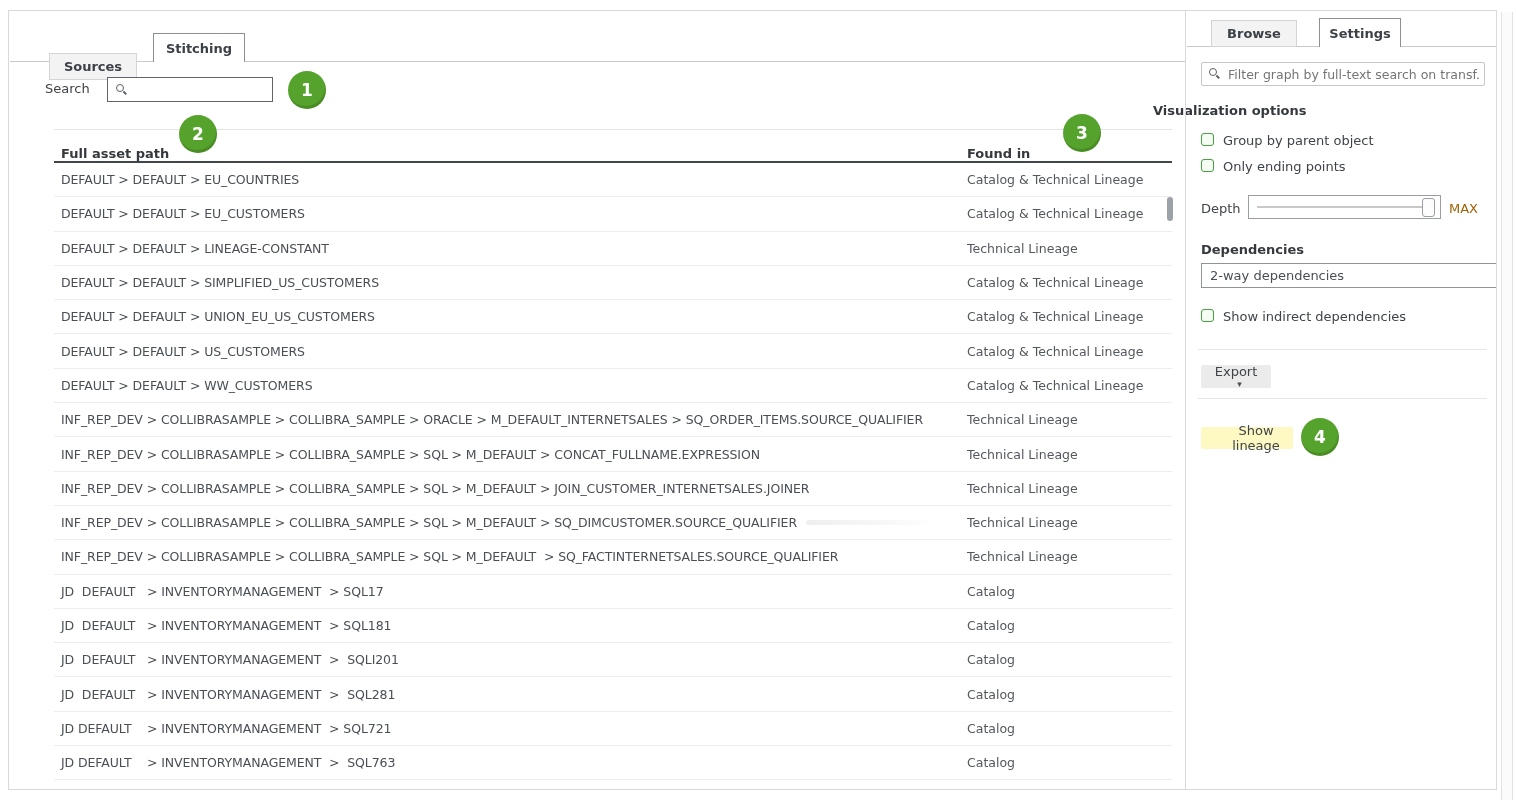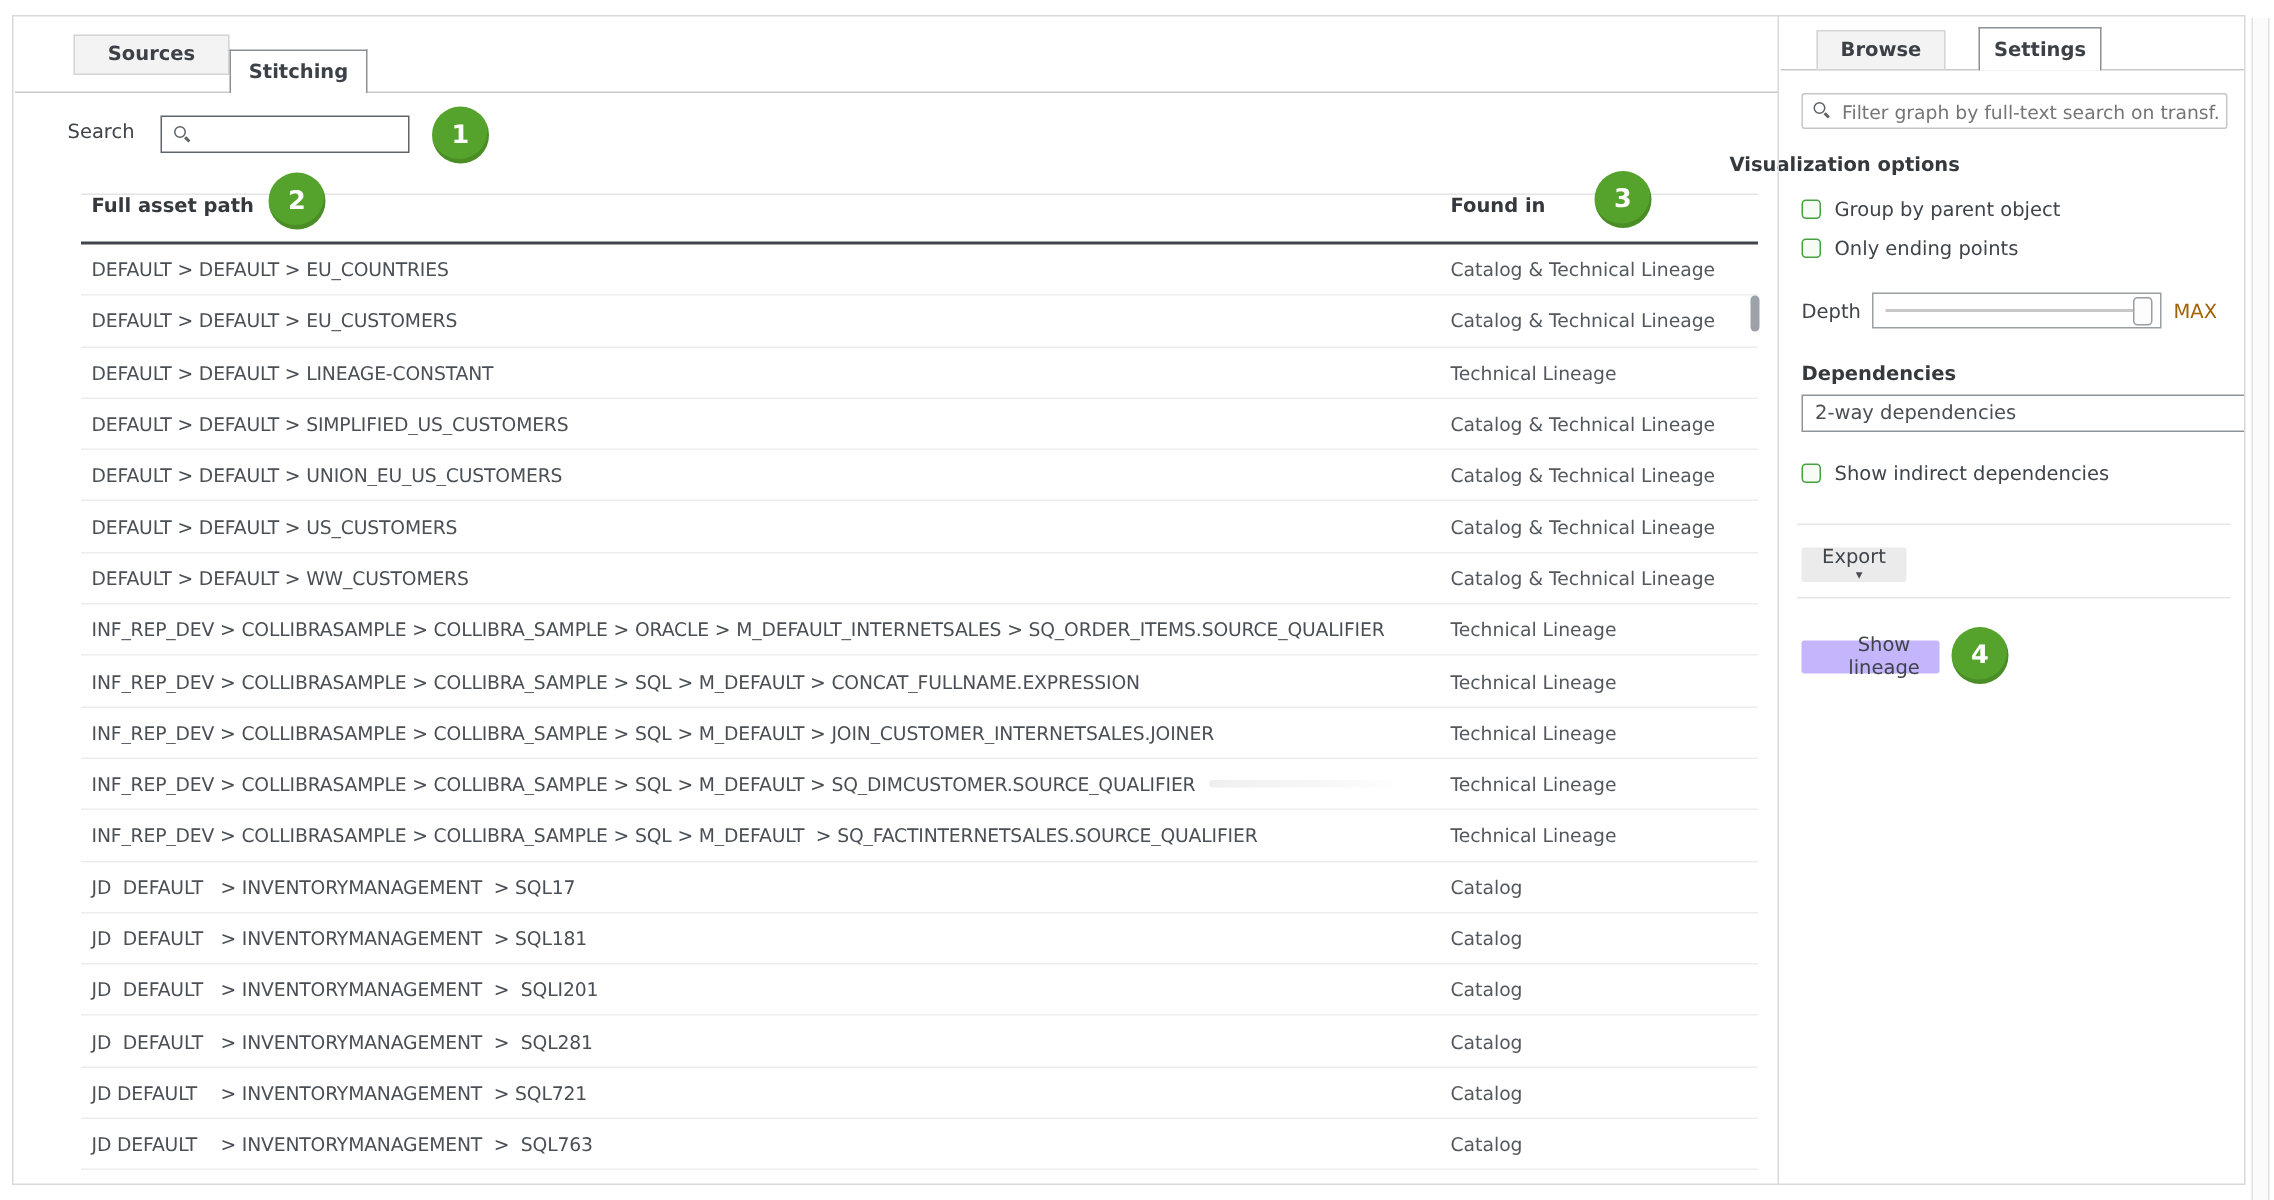--- a/index.html
+++ b/index.html
@@ -17,21 +17,21 @@
   .lbl{font-size:13px;color:#3e4348;}
   .searchbox{box-sizing:border-box;border:1px solid #60656b;background:#fff;display:flex;align-items:center;padding-left:8px;}
   .mag{position:relative;width:12px;height:12px;display:inline-block;flex:none;}
   .mag::before{content:'';position:absolute;width:6px;height:6px;border:1.4px solid #5c6166;border-radius:50%;left:0;top:0;}
   .mag::after{content:'';position:absolute;width:4px;height:1.5px;background:#5c6166;transform:rotate(45deg);left:6.5px;top:8px;}
   .searchbox input{border:none;outline:none;flex:1;min-width:0;font-size:12.5px;color:#3e4348;background:transparent;margin-left:5px;
        font-family:"DejaVu Sans","Liberation Sans",sans-serif;}
   .searchbox input::placeholder{color:#8a8f94;}
   
   #thead{left:45px;top:118px;width:1118px;height:34px;border-top:1px solid #e4e4e4;border-bottom:2px solid #41464c;
-       display:flex;align-items:flex-start;box-sizing:border-box;}
+       display:flex;align-items:flex-end;box-sizing:border-box;}
   .hcell{font-size:13px;font-weight:bold;color:#35393e;}
   #tbody{left:45px;top:152px;width:1118px;}
   .trow{height:34.3px;border-bottom:1px solid #ededed;display:flex;align-items:center;box-sizing:border-box;}
   .tpath{flex:1;padding-left:7px;font-size:12.5px;color:#4a4f55;letter-spacing:-0.1px;white-space:pre;overflow:hidden;display:flex;align-items:center;}
   .tfound{width:205px;flex:none;font-size:12.5px;color:#53585e;white-space:nowrap;}
   .shimmer{display:inline-block;width:128px;height:5px;margin-left:9px;border-radius:3px;
        background:linear-gradient(90deg,#efefef,#f7f7f7 60%,rgba(255,255,255,0));}
   
   .thumb{background:#9da2a8;border-radius:3px;}
   #right-scroll-track{left:1501px;top:12px;width:10px;height:788px;background:#fbfbfb;
@@ -46,36 +46,36 @@
   .sliderbox{box-sizing:border-box;border:1px solid #999ea3;background:#fff;}
   .slidertrack{position:absolute;left:8px;top:10px;right:18px;height:2px;background:#c8c8c8;}
   .sliderthumb{position:absolute;width:13px;height:19px;background:#fdfdfd;border:1px solid #999ea3;border-radius:3px;box-sizing:border-box;cursor:pointer;}
   .selectbox{box-sizing:border-box;border:1px solid #8f9499;background:#fff;display:flex;align-items:center;
        padding:0 10px 0 8px;font-size:13px;color:#4a4f55;cursor:pointer;}
   .selectbox .caret{margin-left:auto;font-size:10px;color:#4a4f55;}
   .rdivider{height:1px;background:#e6e6e6;}
   .btn{box-sizing:border-box;display:inline-flex;align-items:center;justify-content:center;border:none;border-radius:2px;
        font-size:13px;color:#3f444a;cursor:pointer;font-family:"DejaVu Sans","Liberation Sans",sans-serif;flex-direction:column;}
   #export-btn{background:#ebebeb;}
-  #show-lineage-btn{background:#c4b5fd;padding-left:24px;}
+  #show-lineage-btn{background:#fef9c3;padding-left:24px;}
   .caret-sm{font-size:9px;margin-left:7px;color:#4a4f55;}
   
   .anno{width:38px;height:38px;border-radius:50%;display:flex;align-items:center;justify-content:center;
        color:#fff;font-size:17px;font-weight:bold;z-index:5;
        box-shadow:inset -1px -3px 0 rgba(0,0,0,0.13);}
 </style>
 </head>
 <body>
 
 <div id="stage">
 
   <div id="main-panel" class="abs">
 
     <div class="abs tabline" style="left:1px;top:50px;width:1176px;"></div>
-    <div class="abs tab inactive" style="left:40px;top:12px;width:104px;height:27px;">
+    <div class="abs tab inactive" style="left:40px;top:42px;width:88px;height:27px;">
       <span>Sources</span>
     </div>
     <div class="abs tab active" style="left:132px;top:22px;width:92px;height:29px;">
       <span>Stitching</span>
     </div>
 
     <div class="abs lbl" style="left:36px;top:70px;">Search</div>
     <div class="abs searchbox" style="left:98px;top:66px;width:166px;height:25px;">
       <span class="mag"></span>
       <input type="text" value="" style="">

